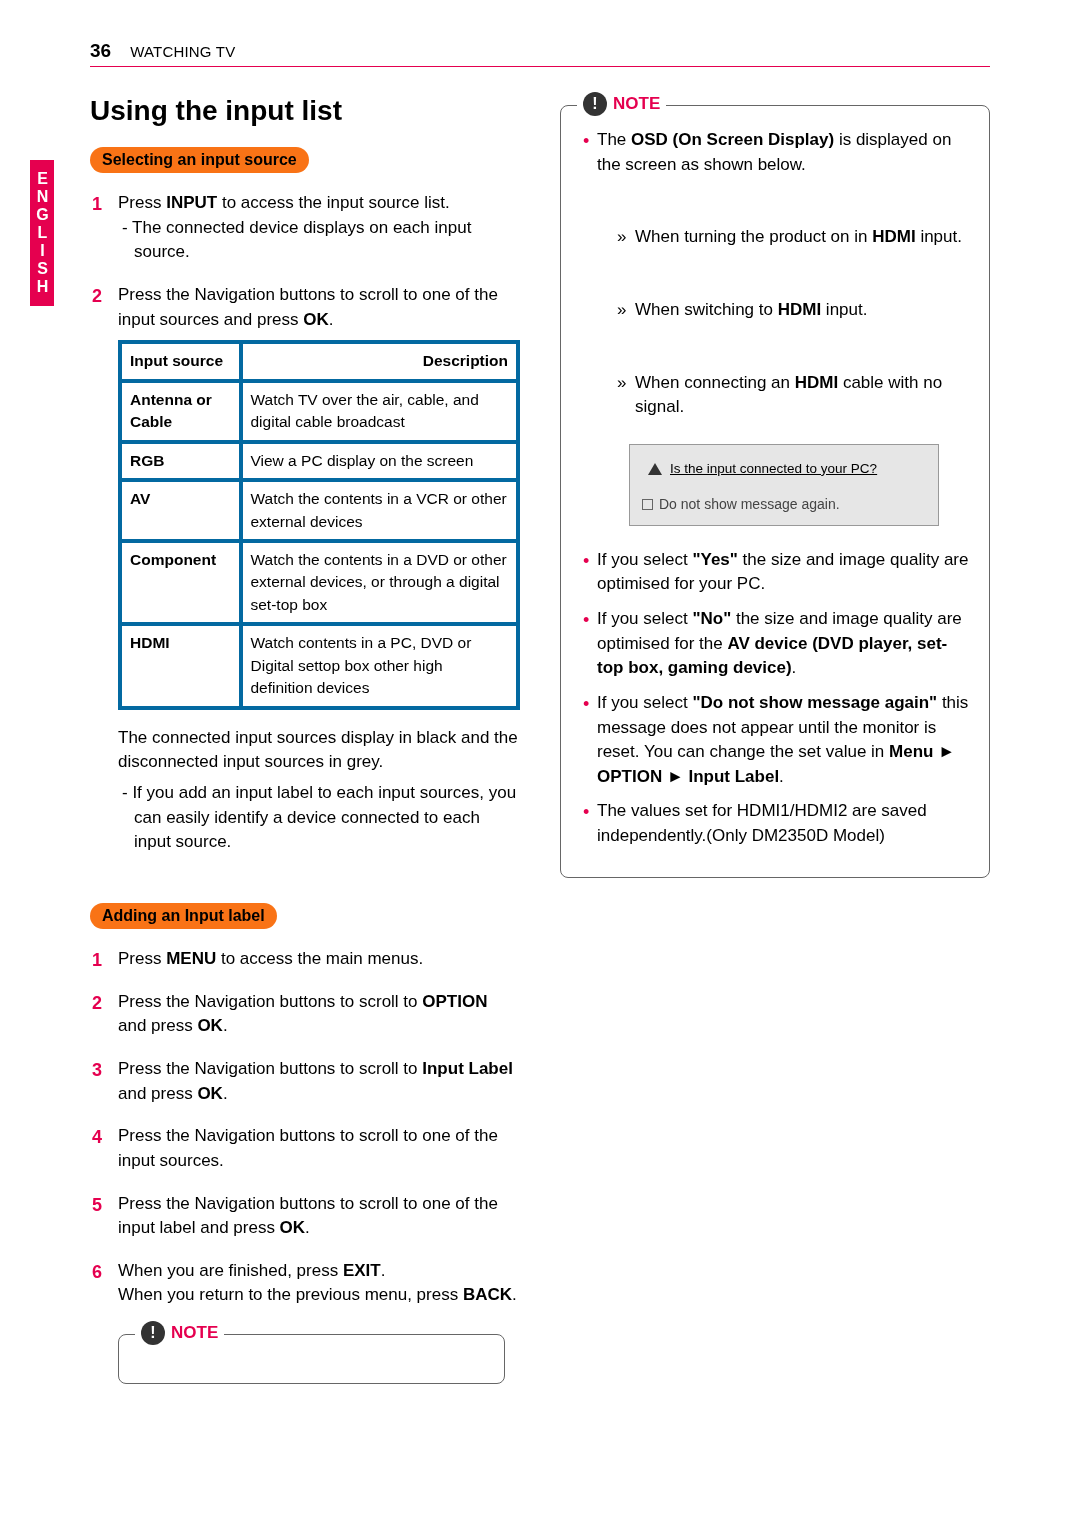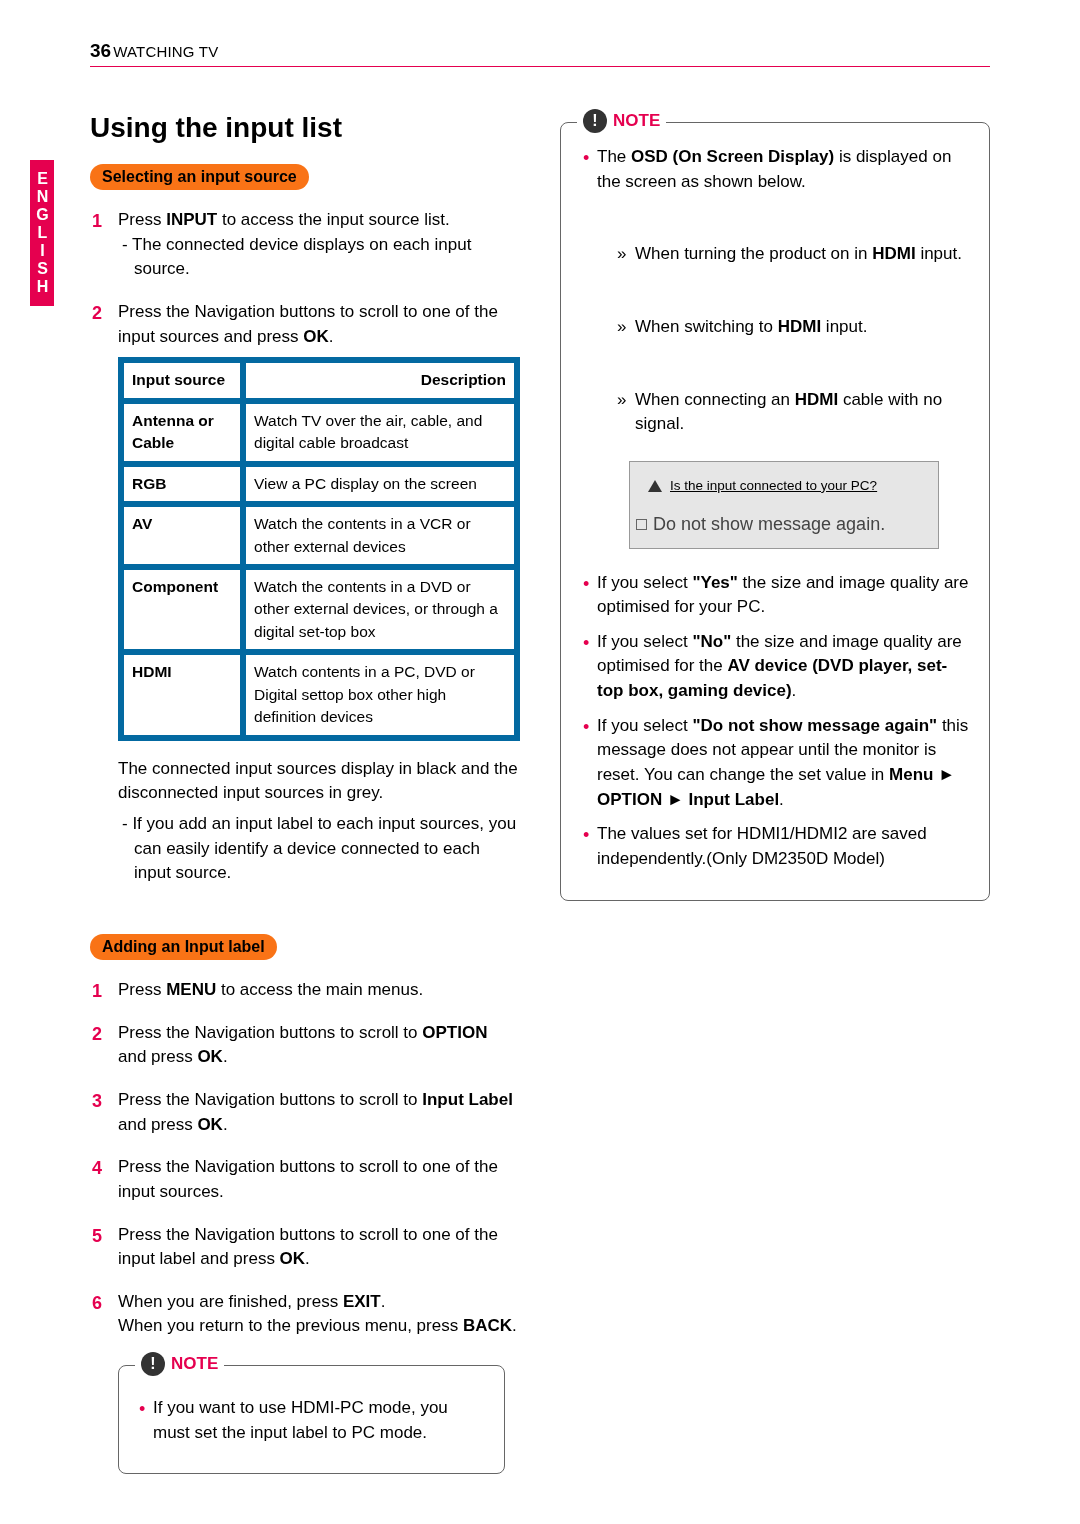--- a/index.html
+++ b/index.html
@@ -11,24 +11,24 @@
     position: relative;
     color: #000;
   }
   .page {
     padding: 40px 90px 40px 90px;
     position: relative;
   }
   .header {
     display: flex;
     align-items: baseline;
-    gap: 2px;
+    gap: 19px;
     border-bottom: 1.5px solid #e5004f;
     padding-bottom: 4px;
-    margin-bottom: 45px;
+    margin-bottom: 28px;
   }
   .page-num {
     font-weight: bold;
     font-size: 19px;
   }
   .header-title {
     font-weight: normal;
     font-size: 15px;
     letter-spacing: 0.2px;
   }
@@ -96,21 +96,21 @@
     content: "- ";
     margin-left: -12px;
   }
   table.src {
     border-collapse: collapse;
     width: 100%;
     font-size: 15.5px;
     margin: 8px 0 16px 0;
   }
   table.src th, table.src td {
-    border: 6px solid #0369a1;
+    border: 4px solid #0369a1;
     padding: 6px 8px;
     vertical-align: top;
     text-align: left;
   }
   table.src th {
     font-weight: bold;
   }
   .para {
     font-size: 17px;
     line-height: 1.45;
@@ -213,25 +213,25 @@
     padding: 0 18px 14px 18px;
   }
   .osd-btn {
     padding: 4px 24px;
     font-size: 13px;
     color: #fff;
   }
   .osd-btn.yes { background: #8a8a8a; }
   .osd-btn.no { color: #444; }
   .osd-check {
-    padding: 0 6px;
+    padding: 0 12px;
     display: flex;
     align-items: center;
     gap: 6px;
-    font-size: 18px;
+    font-size: 14px;
     color: #444;
   }
   .osd-check .box {
     width: 11px;
     height: 11px;
     border: 1px solid #666;
   }
   .small-note {
     width: 90%;
     margin-left: 28px;
@@ -319,23 +319,20 @@
           <span>When you are finished, press </span><b>EXIT</b><span>.</span><br>
           <span>When you return to the previous menu, press </span><b>BACK</b><span>.</span>
         </li>
       </ol>
 
       <div class="note-box small-note">
         <div class="note-label">
           <span class="note-icon">!</span>
           <span>NOTE</span>
         </div>
-        <ul class="bul">
-          <li>If you want to use HDMI-PC mode, you must set the input label to PC mode.</li>
-        </ul>
       </div>
     </div>
 
     <div class="col">
       <div class="note-box right">
         <div class="note-label">
           <span class="note-icon">!</span>
           <span>NOTE</span>
         </div>
 

